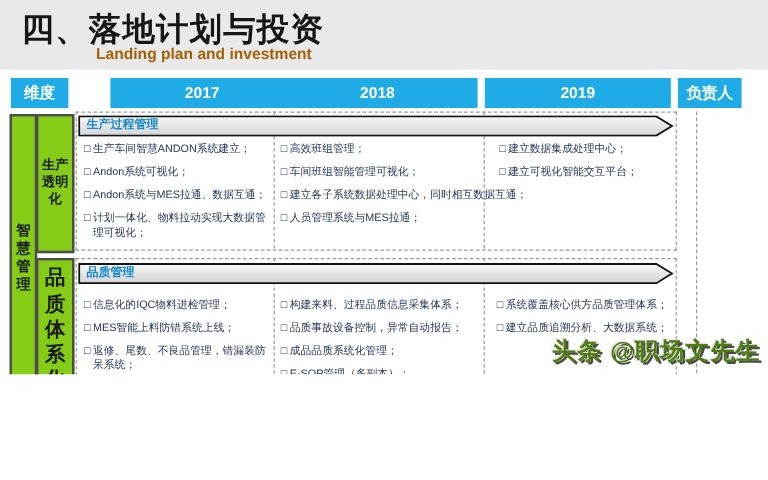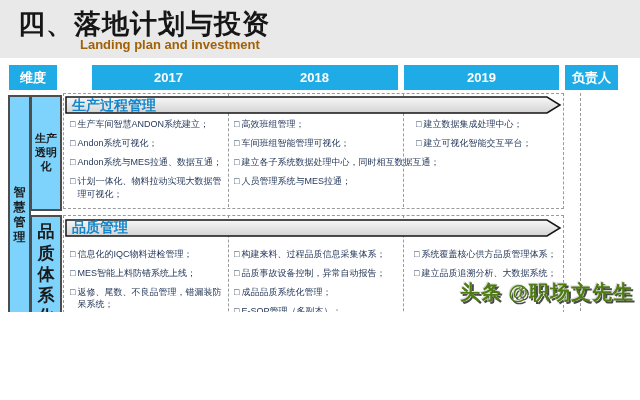--- a/index.html
+++ b/index.html
@@ -14,42 +14,42 @@
   .sub-title{position:absolute;left:80px;top:37px;font-size:13px;font-weight:bold;color:#a16207;}
   
   .hdr{position:absolute;top:65px;height:25px;background:#1face6;color:#fff;
        font-size:13px;font-weight:bold;display:flex;align-items:center;justify-content:center;}
   .hdr-dim {left:9px;width:48px;}
   .hdr-2017{left:72px;width:153px;margin-left:20px;}
   .hdr-2018{left:231px;width:167px;}
   .hdr-2019{left:404px;width:155px;}
   .hdr-own {left:565px;width:53px;}
   
-  .vbox{position:absolute;border:2px solid #4d4d4d;background:#7dd3fc;display:flex;align-items:center;justify-content:center;color:#1a1a1a;font-weight:bold;text-align:center;}
+  .vbox{position:absolute;border:2px solid #4d4d4d;background:#84cc16;display:flex;align-items:center;justify-content:center;color:#1a1a1a;font-weight:bold;text-align:center;}
   .vbox-group{left:8px;top:95px;width:19px;height:235px;font-size:12px;}
   .vbox-group .vtxt{width:13px;line-height:1.25;word-break:break-all;}
   .vbox-row1{left:30px;top:95px;width:28px;height:112px;font-size:11px;}
   .vbox-row2{left:30px;top:215px;width:28px;height:115px;font-size:17px;}
   .vbox .wrap2{width:23px;line-height:1.25;word-break:break-all;}
   
   .dash-box{position:absolute;border:1px dashed #9a9a9a;}
   .sec1-box{left:63px;top:93px;width:499px;height:114px;}
   .sec2-box{left:63px;top:215px;width:499px;height:111px;}
   .dash-v{position:absolute;width:0;border-left:1px dashed #9a9a9a;}
   .v1a{left:228px;top:93px;height:114px;}
   .v2a{left:403px;top:93px;height:114px;}
   .v1b{left:228px;top:215px;height:111px;}
   .v2b{left:403px;top:215px;height:111px;}
   .v-owner{left:580px;top:93px;height:233px;}
   
   .bar{position:absolute;left:65px;width:497px;height:18px;}
   .bar1{top:96px;}
   .bar2{top:219px;font-family:Liberation Serif, serif;}
   .bar svg{position:absolute;left:0;top:0;}
-  .bar .bar-label{position:absolute;left:7px;top:1px;font-size:14px;font-weight:bold;color:#1487cc;line-height:16px;}
+  .bar .bar-label{position:absolute;left:7px;top:1px;font-size:10px;font-weight:bold;color:#1487cc;line-height:16px;}
   
   .cell{position:absolute;font-size:9px;color:#1f3355;}
   .c-s1-2017{left:70px; top:118px;width:152px;}
   .c-s1-2018{left:234px;top:118px;width:170px;}
   .c-s1-2018 .bullet-item{white-space:nowrap;}
   .c-s1-2019{left:416px;top:118px;width:142px;}
   .c-s2-2017{left:70px; top:248px;width:152px;}
   .c-s2-2018{left:234px;top:248px;width:168px;}
   .c-s2-2019{left:414px;top:248px;width:146px;}
   .bullet-item{display:flex;margin-bottom:7px;line-height:1.35;}

